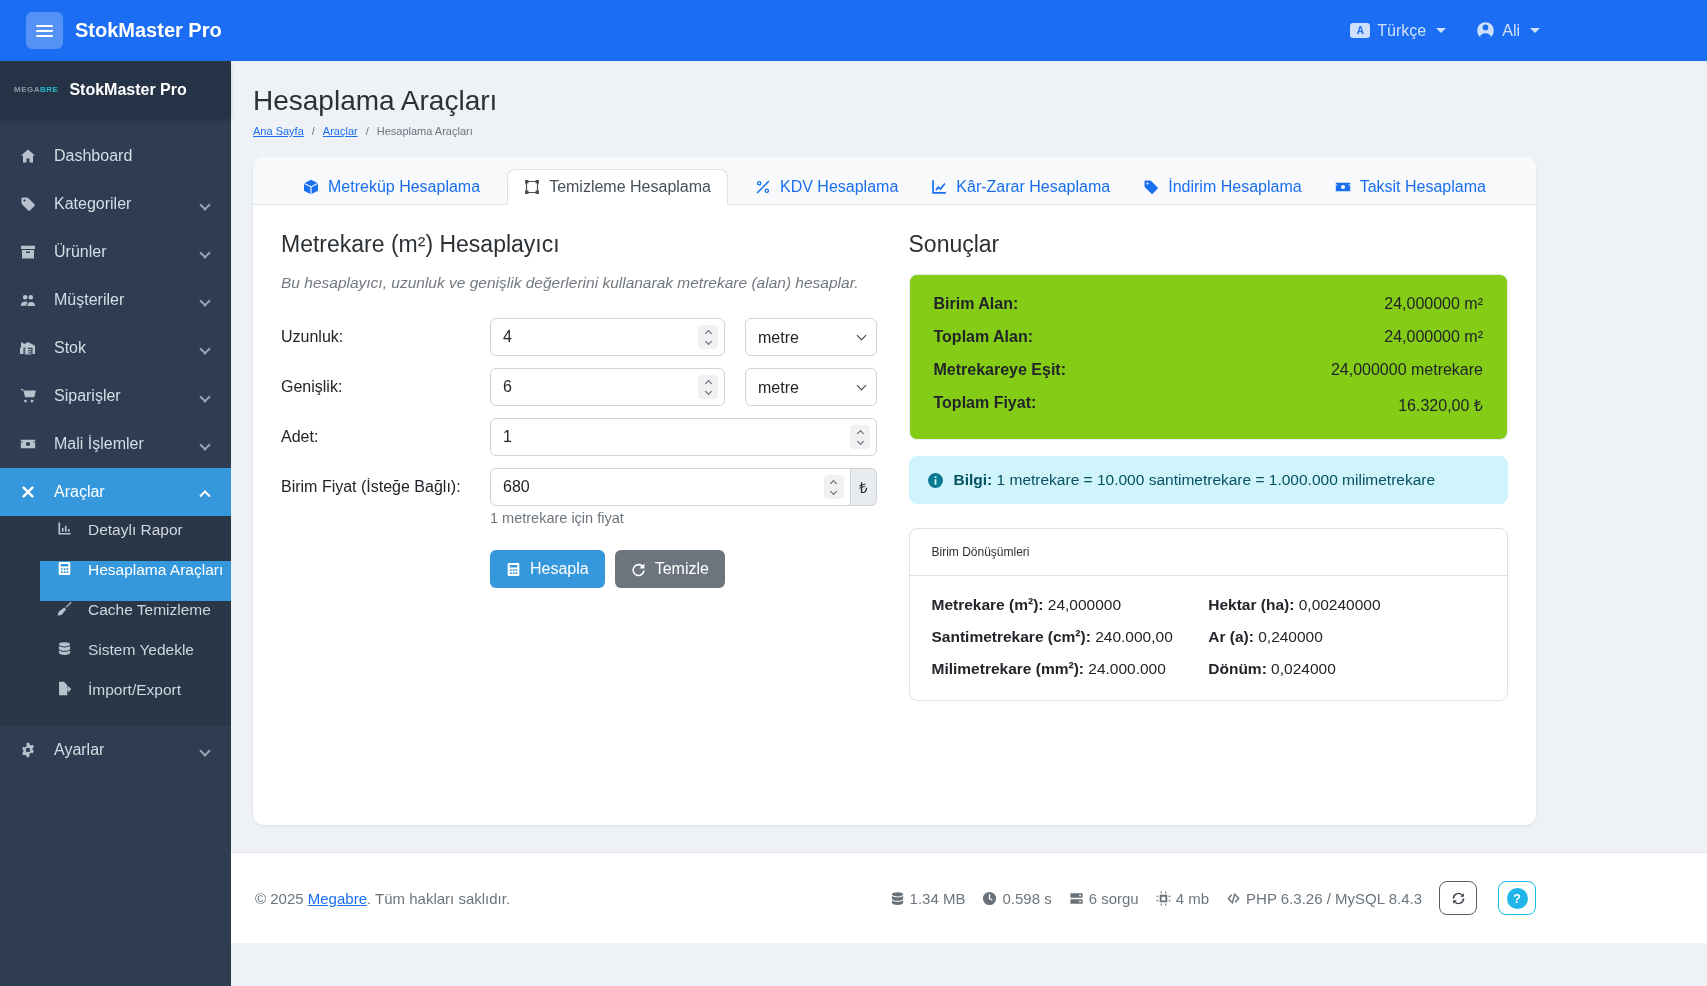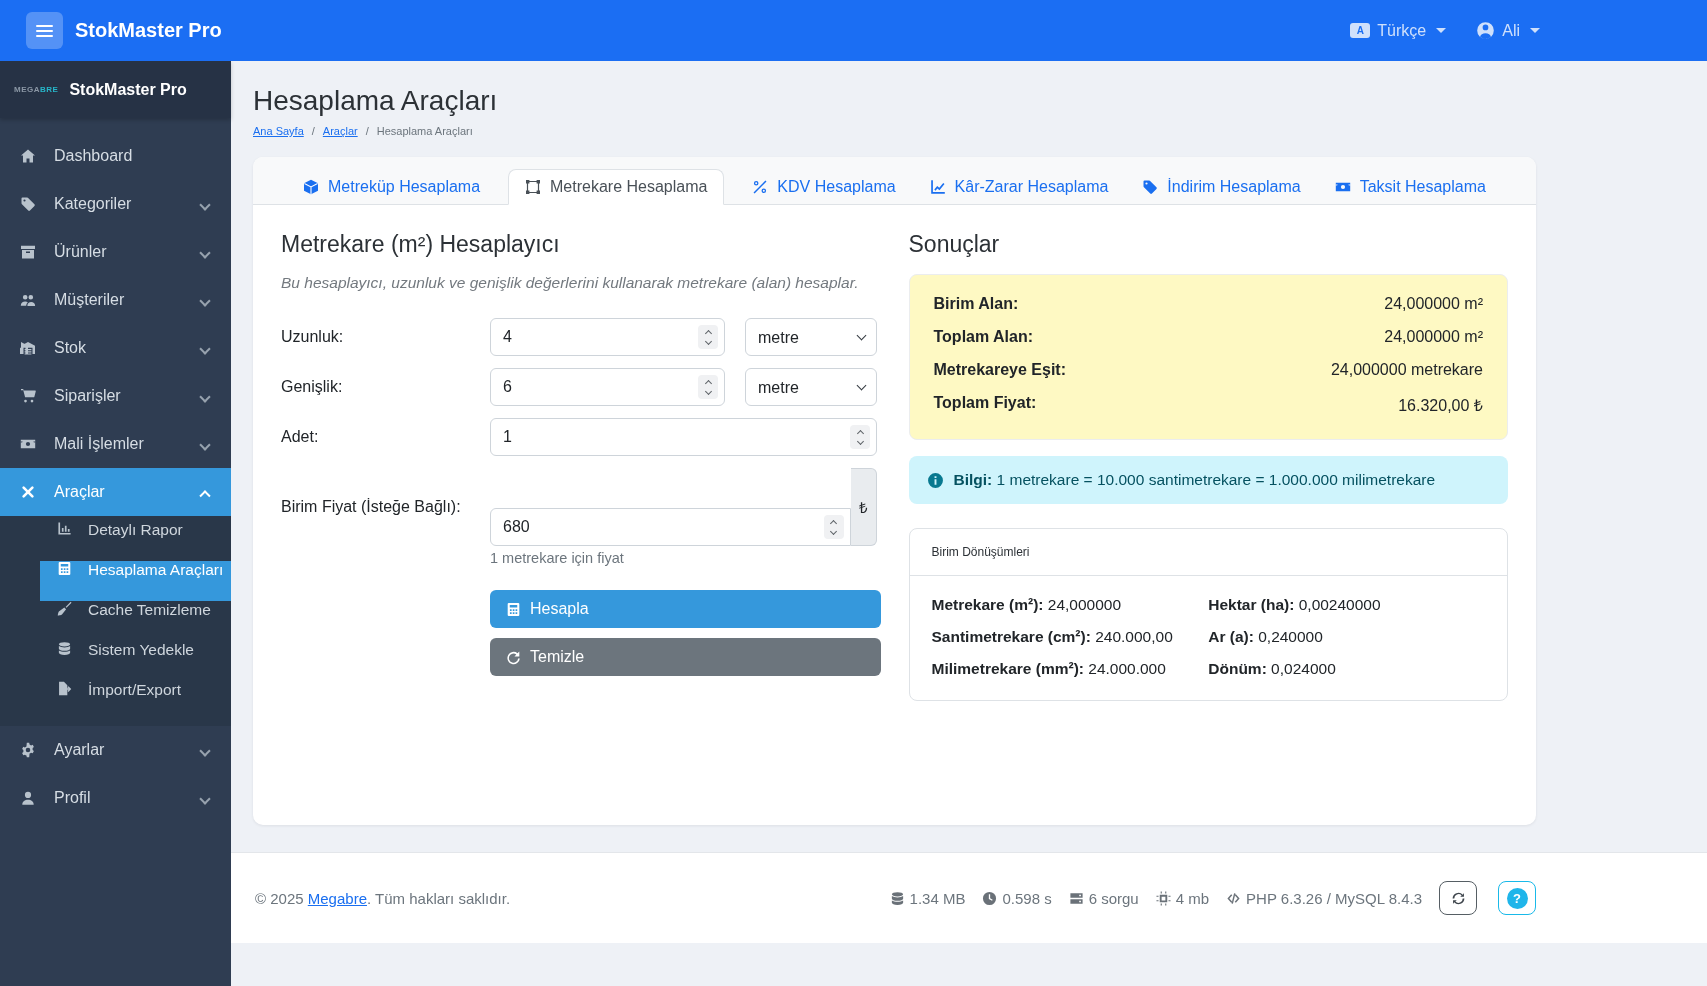--- a/index.html
+++ b/index.html
@@ -73,30 +73,30 @@
   .num-wrap { position:relative; width:235px; }
   .num-wrap.grow { width:387px; }
   .num-wrap input { width:100%; height:38px; border:1px solid #ced4da; border-radius:6px; padding:0 34px 0 12px; font-size:16px; font-family:inherit; color:#212529; }
   .spin { position:absolute; right:7px; top:7px; width:20px; height:24px; background:#f0f1f3; border-radius:4px; display:flex; flex-direction:column; align-items:center; justify-content:center; gap:3px; cursor:pointer; }
   .spin .cvs { width:5px; height:5px; border-right:1.6px solid #5f6368; border-bottom:1.6px solid #5f6368; }
   .cvs.u { transform:rotate(-135deg); } .cvs.d { transform:rotate(45deg); }
   .sel-wrap { position:relative; width:132px; }
   .sel-wrap select { appearance:none; -webkit-appearance:none; width:100%; height:38px; border:1px solid #ced4da; border-radius:6px; padding:0 28px 0 12px; font-size:16px; font-family:inherit; color:#212529; background:#fff; cursor:pointer; }
   .sel-wrap .cv { position:absolute; right:12px; top:14px; color:#343a40; pointer-events:none; border-width:1.8px; width:7px; height:7px; }
   .input-group { display:flex; width:387px; }
-  .input-group .num-wrap { width:414px;margin-top:40px; }
+  .input-group .num-wrap { width:414px; }
   .input-group .num-wrap input { border-radius:6px 0 0 6px; }
   .addon { width:30px; border:1px solid #ced4da; border-left:0; border-radius:0 6px 6px 0; background:#e9ecef; display:flex; align-items:center; justify-content:center; font-size:15px; color:#212529; }
   .help-text { margin-left:209px; font-size:14.5px; color:#6c757d; margin-top:2px; }
-  .btn-row { margin-left:209px; margin-top:24px; display:flex; gap:10px;flex-direction:column; }
+  .btn-row { margin-left:209px; margin-top:24px; display:flex; gap:10px; }
   .btn { display:flex; align-items:center; gap:9px; height:38px; padding:0 16px; border:none; border-radius:6px; font-size:16px; font-family:inherit; color:#fff; cursor:pointer; }
   .btn-calc { background:#3598dc; }
   .btn-clear { background:#6c757d; }
 
-  .result-box { background:#fef9c3; border:1px solid #ebedef; border-radius:8px; padding:20px 24px 8px; margin-bottom:16px; }
+  .result-box { background:#84cc16; border:1px solid #ebedef; border-radius:8px; padding:20px 24px 8px; margin-bottom:16px; }
   .r-row { display:flex; justify-content:space-between; font-size:16px; margin-bottom:15px; }
   .r-row b { font-weight:bold; }
   .alert-info { background:#cff4fc; color:#055160; border-radius:8px; padding:15px 18px; font-size:15.5px; display:flex; align-items:center; gap:10px; margin-bottom:24px; }
   .alert-info .ic { flex:0 0 auto; color:#087990; width:17px; height:17px; }
   .conv-card { border:1px solid #dee2e6; border-radius:8px; }
   .conv-header { padding:16px 22px; font-size:12px; color:#2c3136; border-bottom:1px solid #dee2e6; }
   .conv-body { padding:20px 22px 8px; display:flex; }
   .conv-col { flex:1; }
   .conv-row { font-size:15.5px; margin-bottom:14px; }
   .conv-row b { font-weight:bold; }
@@ -352,29 +352,20 @@
     </div>
     <div class="s-item">
       <span class="s-ic">
           <svg class="ic">
             <use href="#i-gear"></use>
           </svg>
         </span>
       <span class="s-label">Ayarlar</span>
       <span class="chev"><span class="cv"></span></span>
     </div>
-    <div class="s-item">
-      <span class="s-ic">
-          <svg class="ic">
-            <use href="#i-user"></use>
-          </svg>
-        </span>
-      <span class="s-label">Profil</span>
-      <span class="chev"><span class="cv"></span></span>
-    </div>
   </nav>
 </aside>
 
 <div class="main">
   <h1 class="page-title">Hesaplama Araçları</h1>
   <div class="breadcrumb">
     <a>Ana Sayfa</a>
     <span>/</span>
     <a>Araçlar</a>
     <span>/</span>
@@ -387,21 +378,21 @@
         <a class="tab">
           <svg class="ic">
               <use href="#i-cube"></use>
             </svg>
           <span>Metreküp Hesaplama</span>
         </a>
         <a class="tab active">
           <svg class="ic">
               <use href="#i-vector"></use>
             </svg>
-          <span>Metrekare Hesaplama</span>
+          <span>Temizleme Hesaplama</span>
         </a>
         <a class="tab">
           <svg class="ic">
               <use href="#i-percent"></use>
             </svg>
           <span>KDV Hesaplama</span>
         </a>
         <a class="tab">
           <svg class="ic">
               <use href="#i-chartline"></use>

